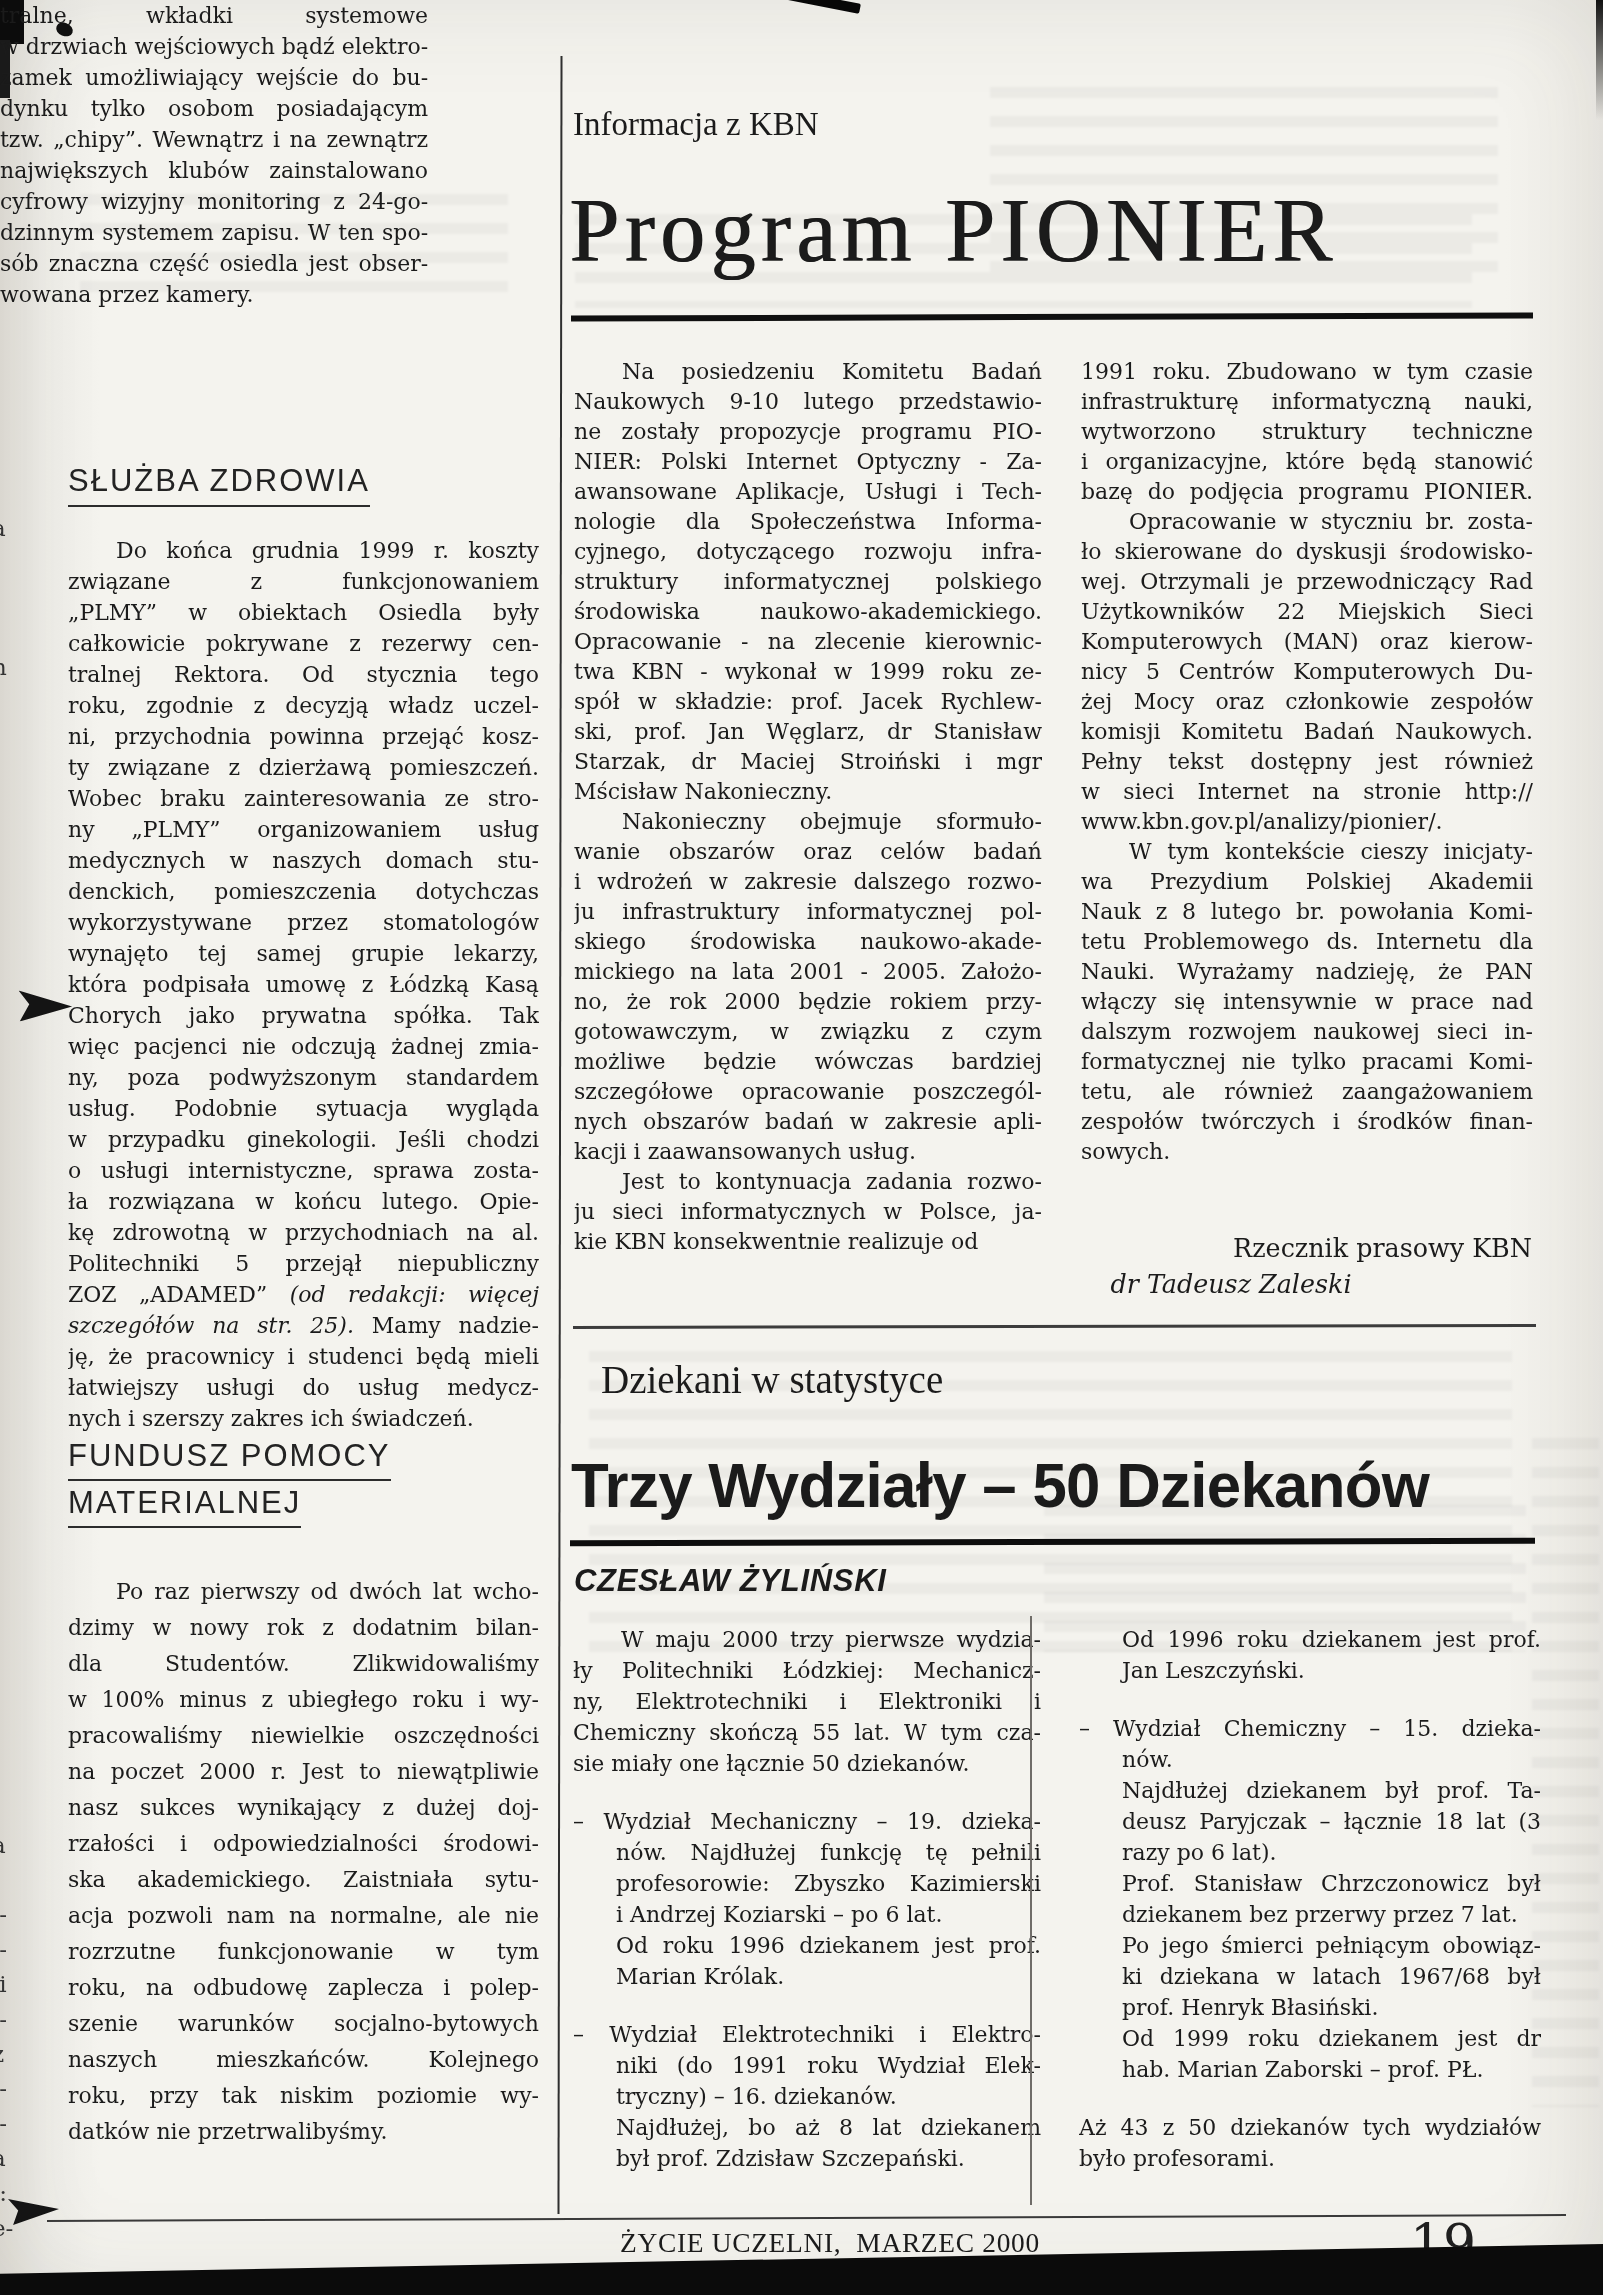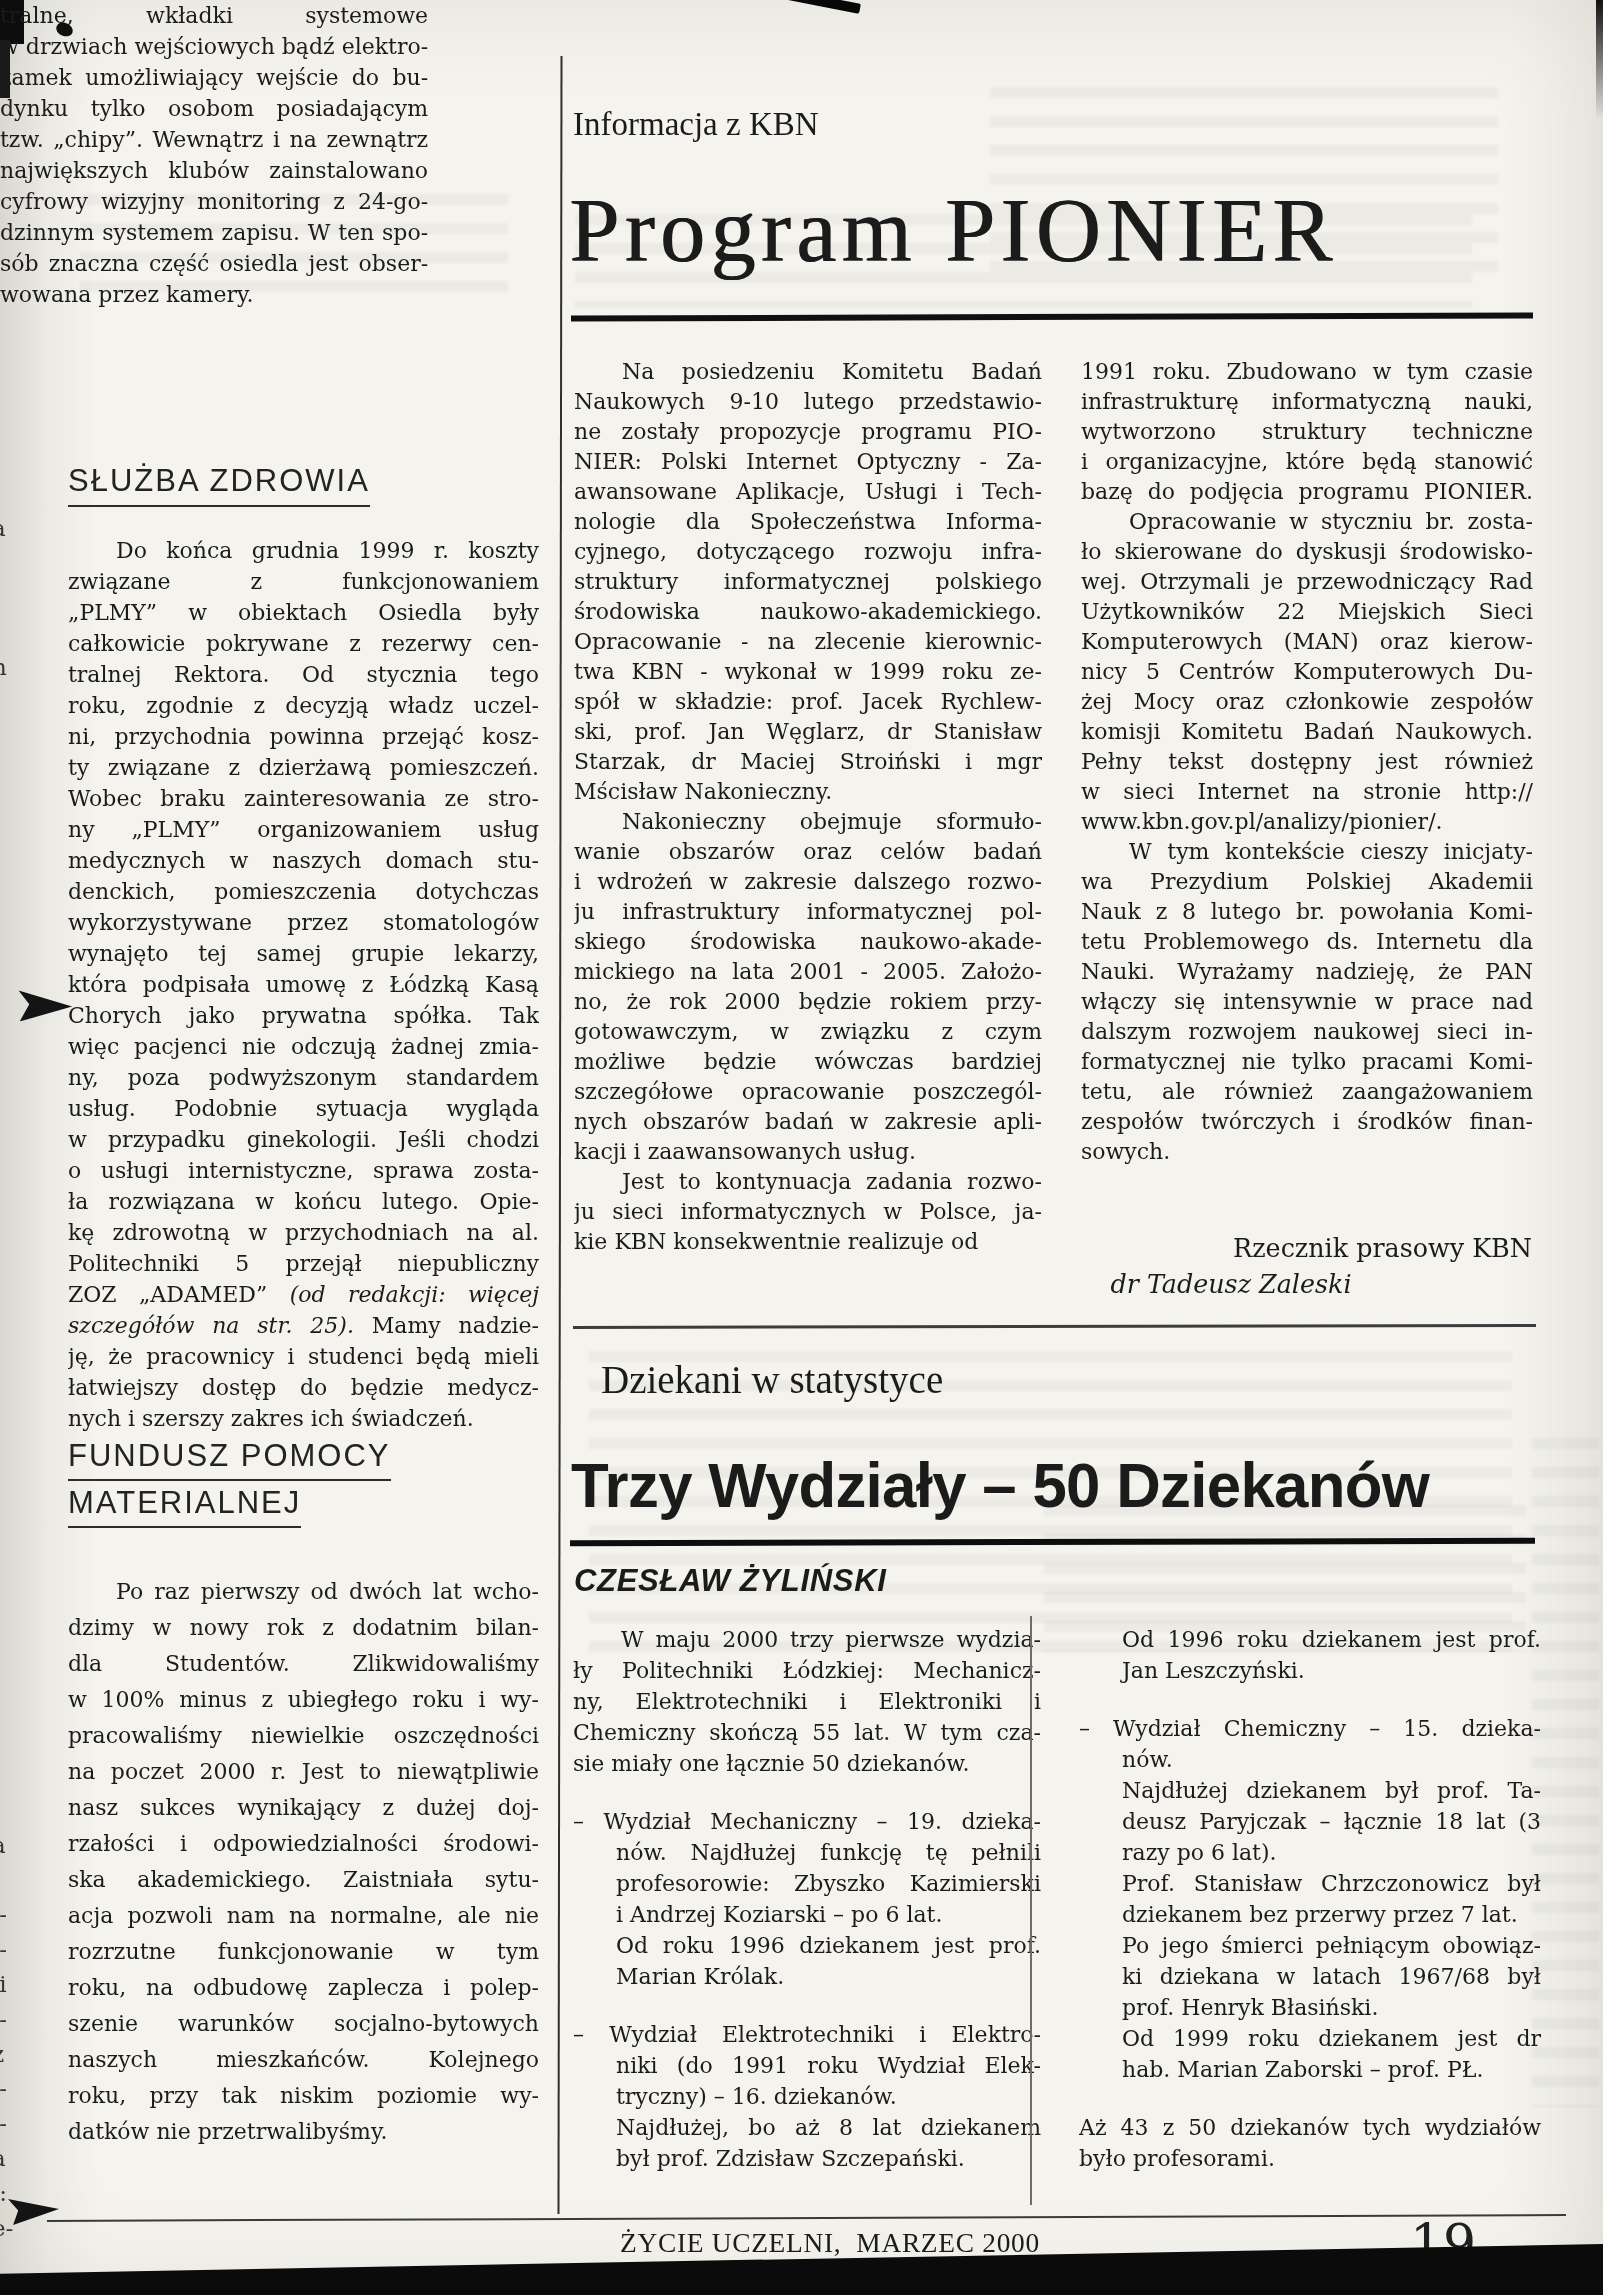--- a/index.html
+++ b/index.html
@@ -135,21 +135,21 @@
       <div class="line">ny, poza podwyższonym standardem</div>
       <div class="line">usług. Podobnie sytuacja wygląda</div>
       <div class="line">w przypadku ginekologii. Jeśli chodzi</div>
       <div class="line">o usługi internistyczne, sprawa zosta-</div>
       <div class="line">ła rozwiązana w końcu lutego. Opie-</div>
       <div class="line">kę zdrowotną w przychodniach na al.</div>
       <div class="line">Politechniki 5 przejął niepubliczny</div>
       <div class="line">ZOZ „ADAMED” <i>(od redakcji: więcej</i></div>
       <div class="line"><i>szczegółów na str. 25).</i> Mamy nadzie-</div>
       <div class="line">ję, że pracownicy i studenci będą mieli</div>
-      <div class="line">łatwiejszy dostęp do będzie medycz-</div>
+      <div class="line">łatwiejszy usługi do usług medycz-</div>
       <div class="line last">nych i szerszy zakres ich świadczeń.</div>
     </div>
 
   <div class="abs sans-head" style="left:68px;top:1440px;line-height:1.05;">
     <span class="u">FUNDUSZ POMOCY</span><br>
     <span class="u">MATERIALNEJ</span>
   </div>
 
   <div id="left-para3" class="textcol" style="left:68px;top:1574px;width:471px;">
       <div class="line ind">Po raz pierwszy od dwóch lat wcho-</div>

